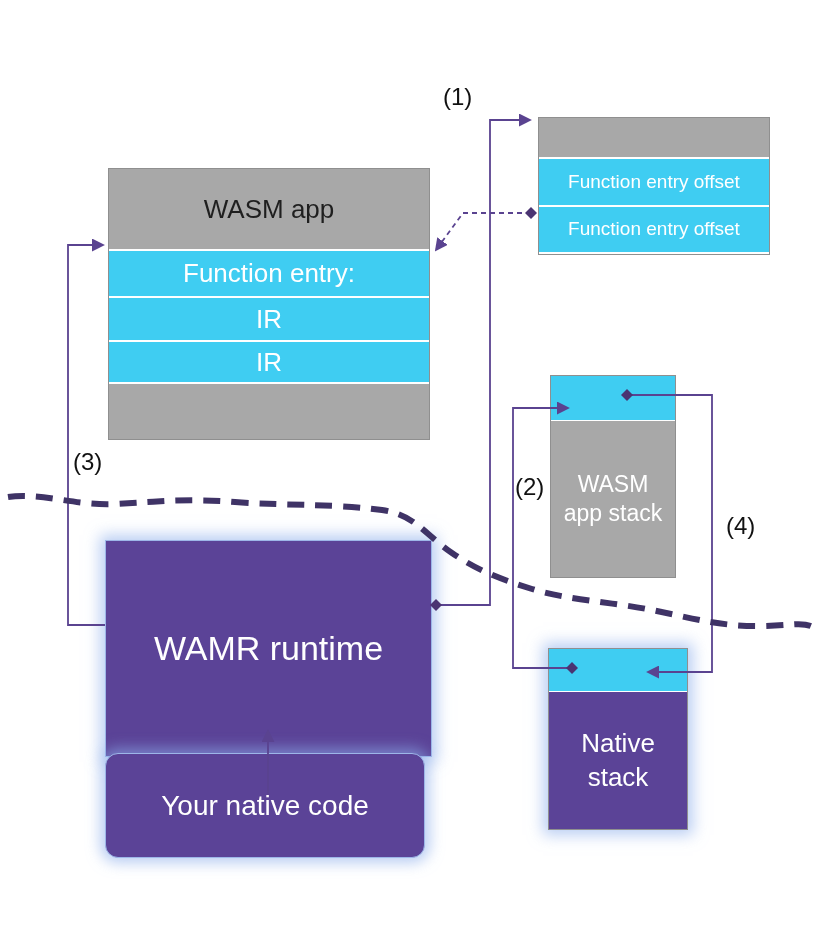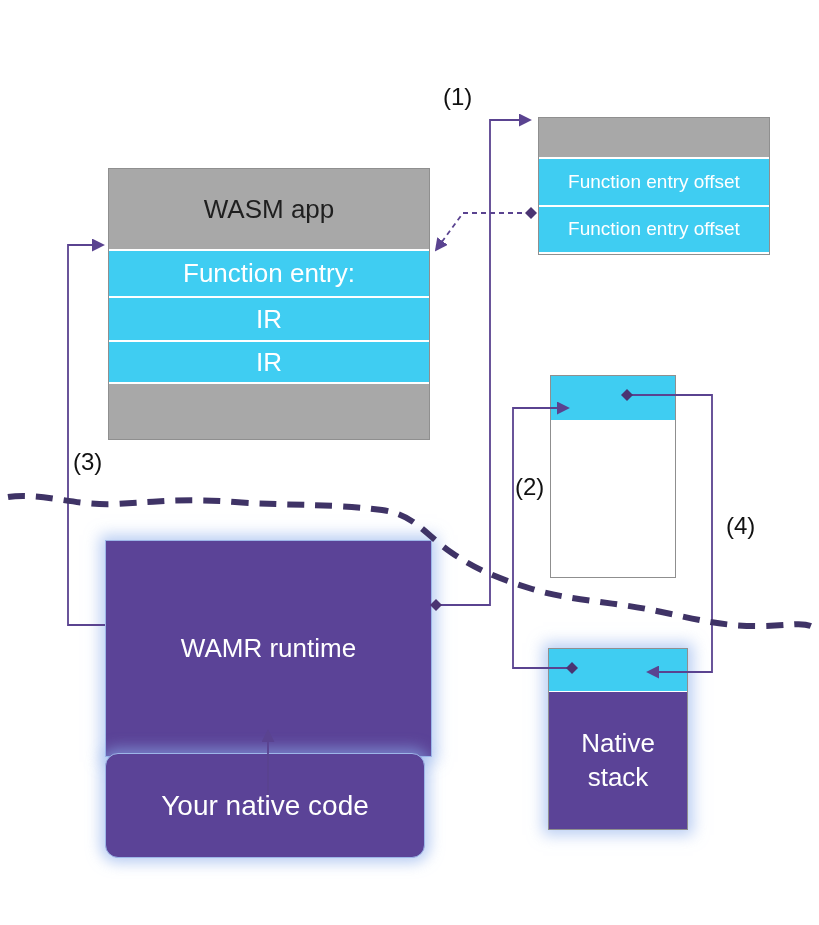--- a/index.html
+++ b/index.html
@@ -38,21 +38,21 @@
   .nstack{left:548px;top:648px;width:140px;height:182px;row-gap:1px;
     box-shadow:0 0 14px 5px rgba(140,173,235,0.6);}
   .nstack .strip{height:42px;}
   .nstack .body{flex:1;background:#5b4397;color:#ffffff;font-size:26px;line-height:1.3;padding:16px 10px;}
   
   .pblock{
     background:#5b4397;color:#ffffff;display:flex;align-items:center;justify-content:center;
     text-align:center;border:1px solid #9db6e8;box-sizing:border-box;
     box-shadow:0 0 14px 5px rgba(140,173,235,0.6);
   }
-  .wamr{left:105px;top:540px;width:327px;height:217px;font-size:26px;}
+  .wamr{left:105px;top:540px;width:327px;height:217px;font-size:34px;}
   .ycode{left:105px;top:753px;width:320px;height:105px;font-size:28px;border-radius:13px;}
   
   .fit-title{left:538px;top:28px;width:232px;text-align:center;color:#111111;
     font-size:27px;line-height:1.5;}
   .anno{color:#111111;font-size:24px;}
   .a1{left:443px;top:83px;}
   .a2{left:515px;top:473px;}
   .a3{left:73px;top:448px;}
   .a4{left:726px;top:512px;}
   
@@ -81,20 +81,21 @@
 
   <div class="abs segbox fit">
     <div class="seg seg-gray hd"></div>
     <div class="seg seg-cyan e">Function entry offset</div>
     <div class="seg seg-cyan e">Function entry offset</div>
     <div class="seg seg-gray ft"></div>
   </div>
 
   <div class="abs segbox wstack">
     <div class="seg seg-cyan strip"></div>
+    <div class="seg body">WASM app stack</div>
   </div>
 
   <div class="abs segbox nstack">
     <div class="seg seg-cyan strip"></div>
     <div class="seg body">Native stack</div>
   </div>
 
   <div class="abs pblock wamr">WAMR runtime</div>
 
   <div class="abs pblock ycode">Your native code</div>

